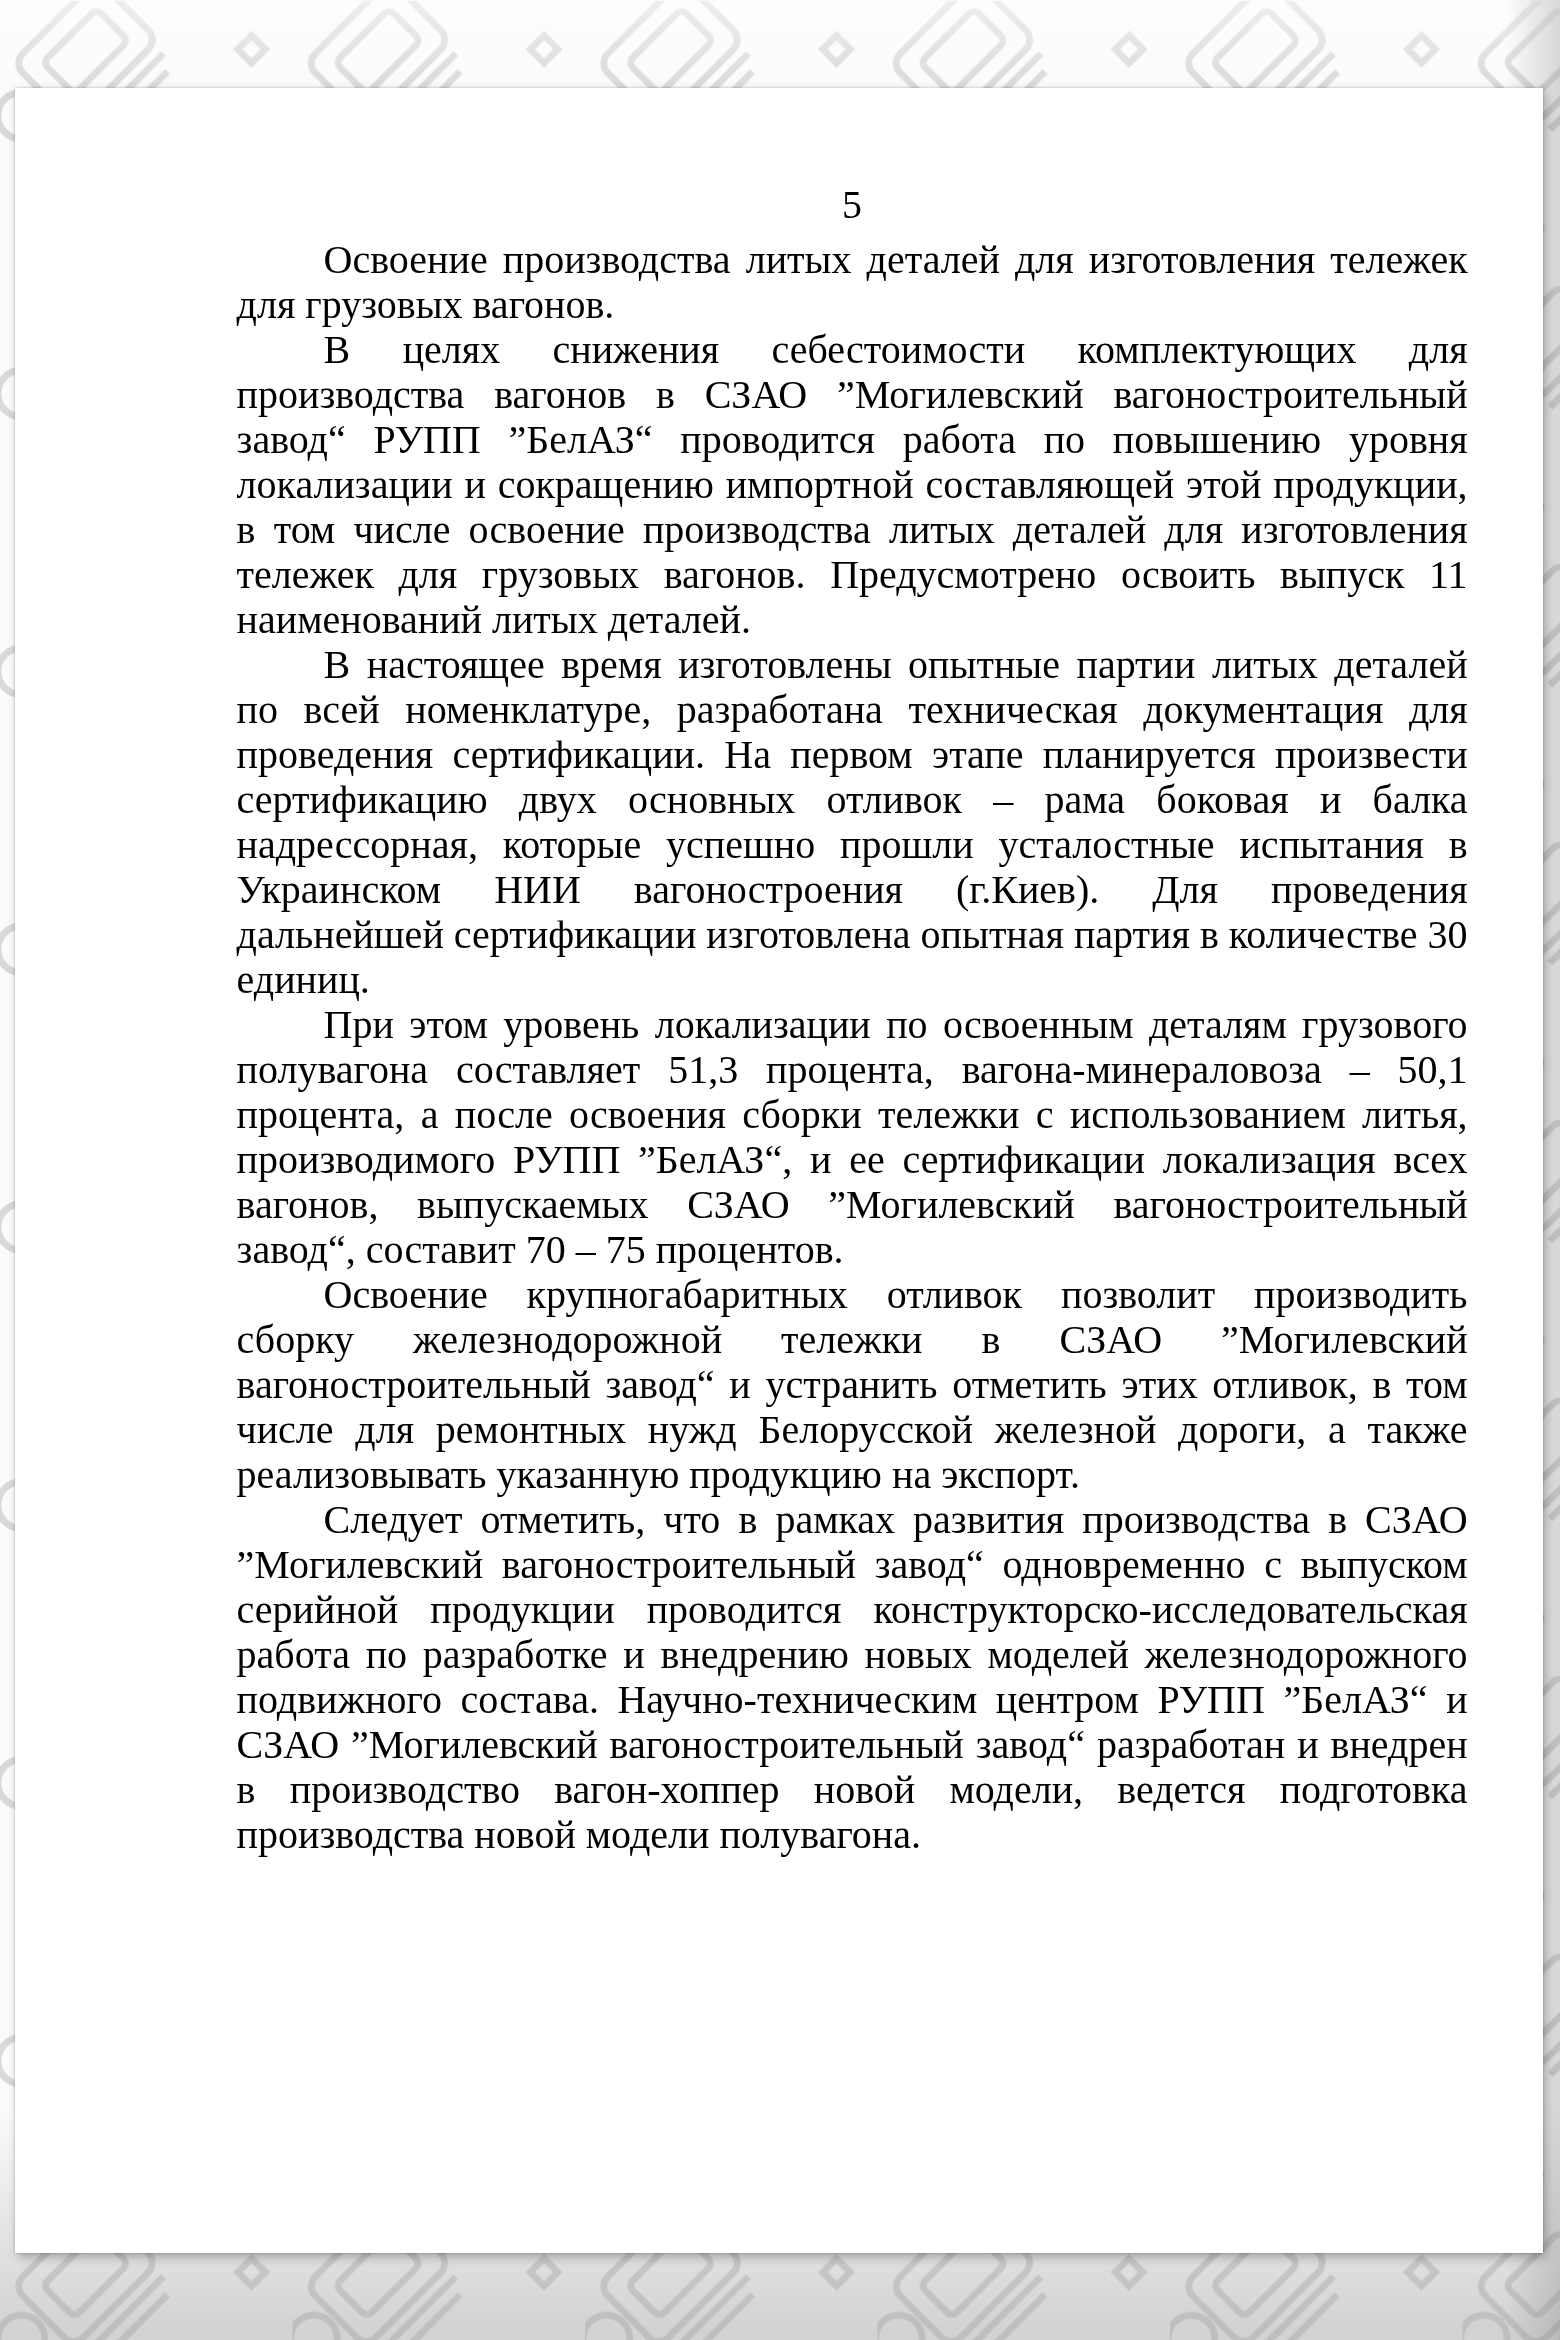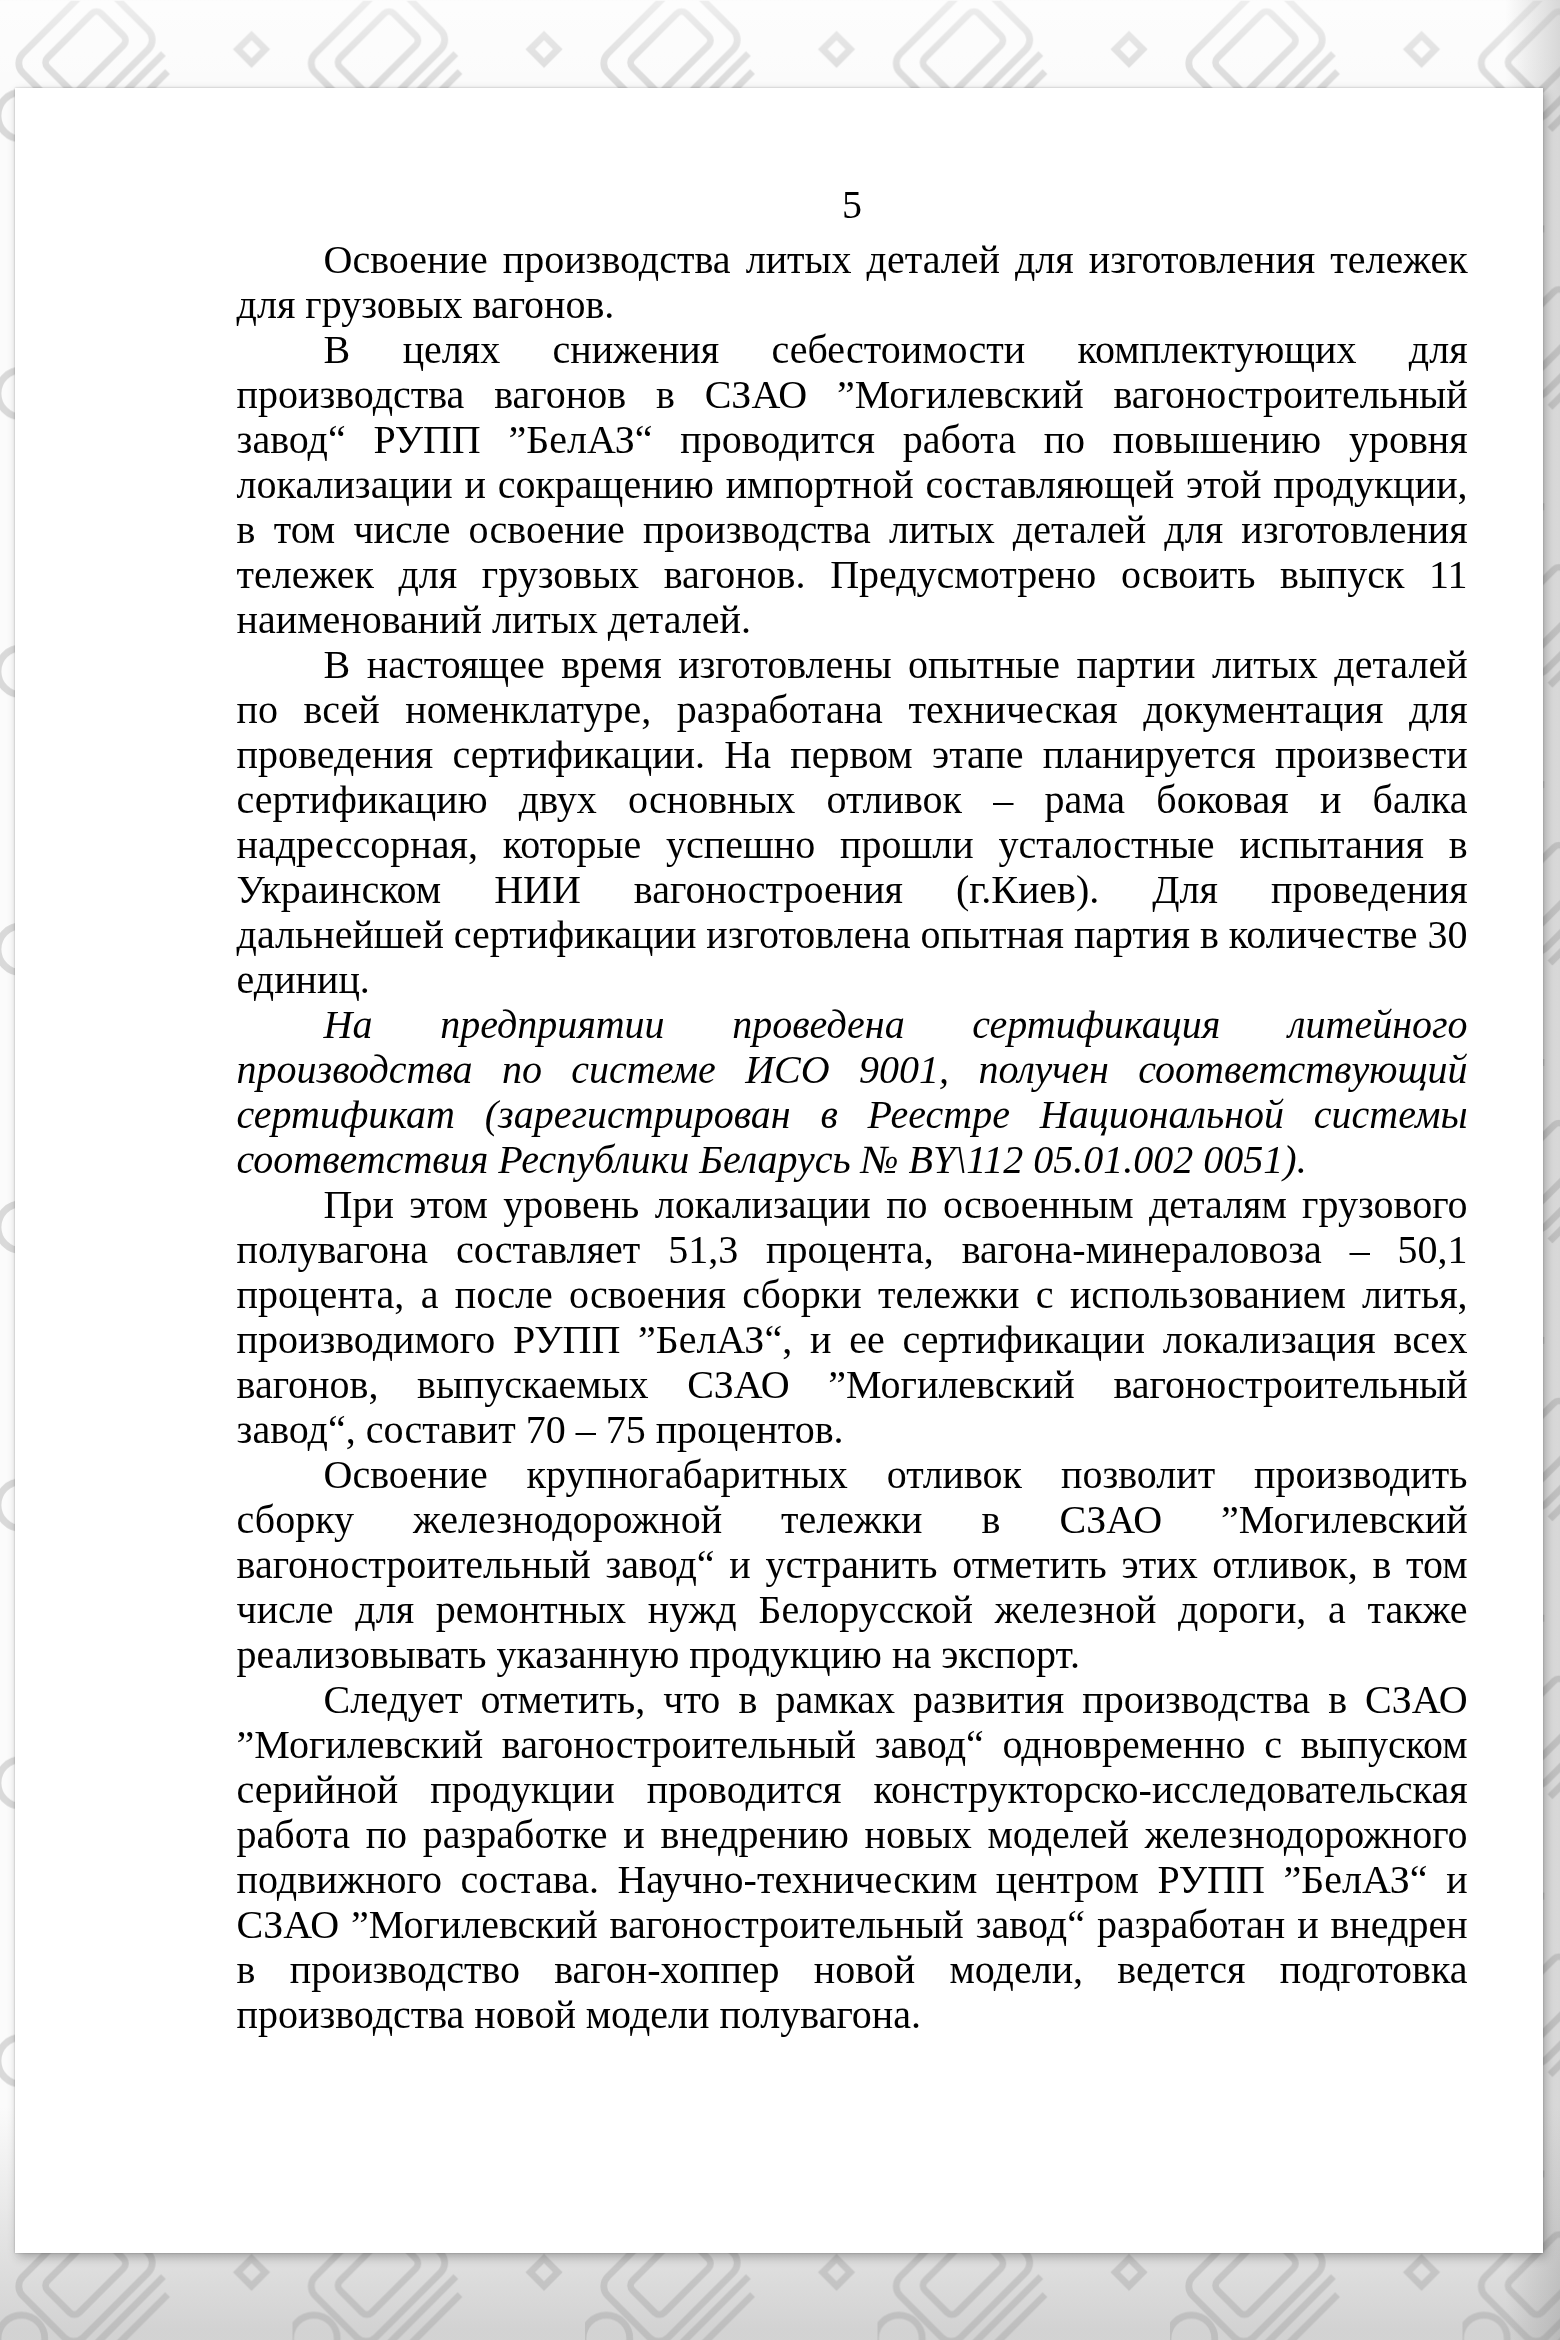--- a/index.html
+++ b/index.html
@@ -97,21 +97,20 @@
 
       <div class="page-number">5</div>
 
       <p class="para heading">Освоение производства литых деталей для изготовления тележек для грузовых вагонов.</p>
 
       <p class="para">В целях снижения себестоимости комплектующих для производства вагонов в СЗАО ”Могилевский вагоностроительный завод“ РУПП ”БелАЗ“ проводится работа по повышению уровня локализации и сокращению импортной составляющей этой продукции, в том числе освоение производства литых деталей для изготовления тележек для грузовых вагонов. Предусмотрено освоить выпуск 11 наименований литых деталей.</p>
 
       <p class="para">В настоящее время изготовлены опытные партии литых деталей по всей номенклатуре, разработана техническая документация для проведения сертификации. На первом этапе планируется произвести сертификацию двух основных отливок – рама боковая и балка надрессорная, которые успешно прошли усталостные испытания в Украинском НИИ вагоностроения (г.Киев). Для проведения дальнейшей сертификации изготовлена опытная партия в количестве 30 единиц.</p>
 
 
-      <p class="para note">На предприятии проведена сертификация литейного производства по системе ИСО 9001, получен соответствующий сертификат (зарегистрирован в Реестре Национальной системы соответствия Республики Беларусь № BY\112 05.01.002 0051).</p>
 
 
       <p class="para">При этом уровень локализации по освоенным деталям грузового полувагона составляет 51,3 процента, вагона-минераловоза – 50,1 процента, а после освоения сборки тележки с использованием литья, производимого РУПП ”БелАЗ“, и ее сертификации локализация всех вагонов, выпускаемых СЗАО ”Могилевский вагоностроительный завод“, составит 70 – 75 процентов.</p>
 
       <p class="para">Освоение крупногабаритных отливок позволит производить сборку железнодорожной тележки в СЗАО ”Могилевский вагоностроительный завод“ и устранить отметить этих отливок, в том числе для ремонтных нужд Белорусской железной дороги, а также реализовывать указанную продукцию на экспорт.</p>
 
       <p class="para">Следует отметить, что в рамках развития производства в СЗАО ”Могилевский вагоностроительный завод“ одновременно с выпуском серийной продукции проводится конструкторско-исследовательская работа по разработке и внедрению новых моделей железнодорожного подвижного состава. Научно-техническим центром РУПП ”БелАЗ“ и СЗАО ”Могилевский вагоностроительный завод“ разработан и внедрен в производство вагон-хоппер новой модели, ведется подготовка производства новой модели полувагона.</p>
 
     </div>
   </div>

